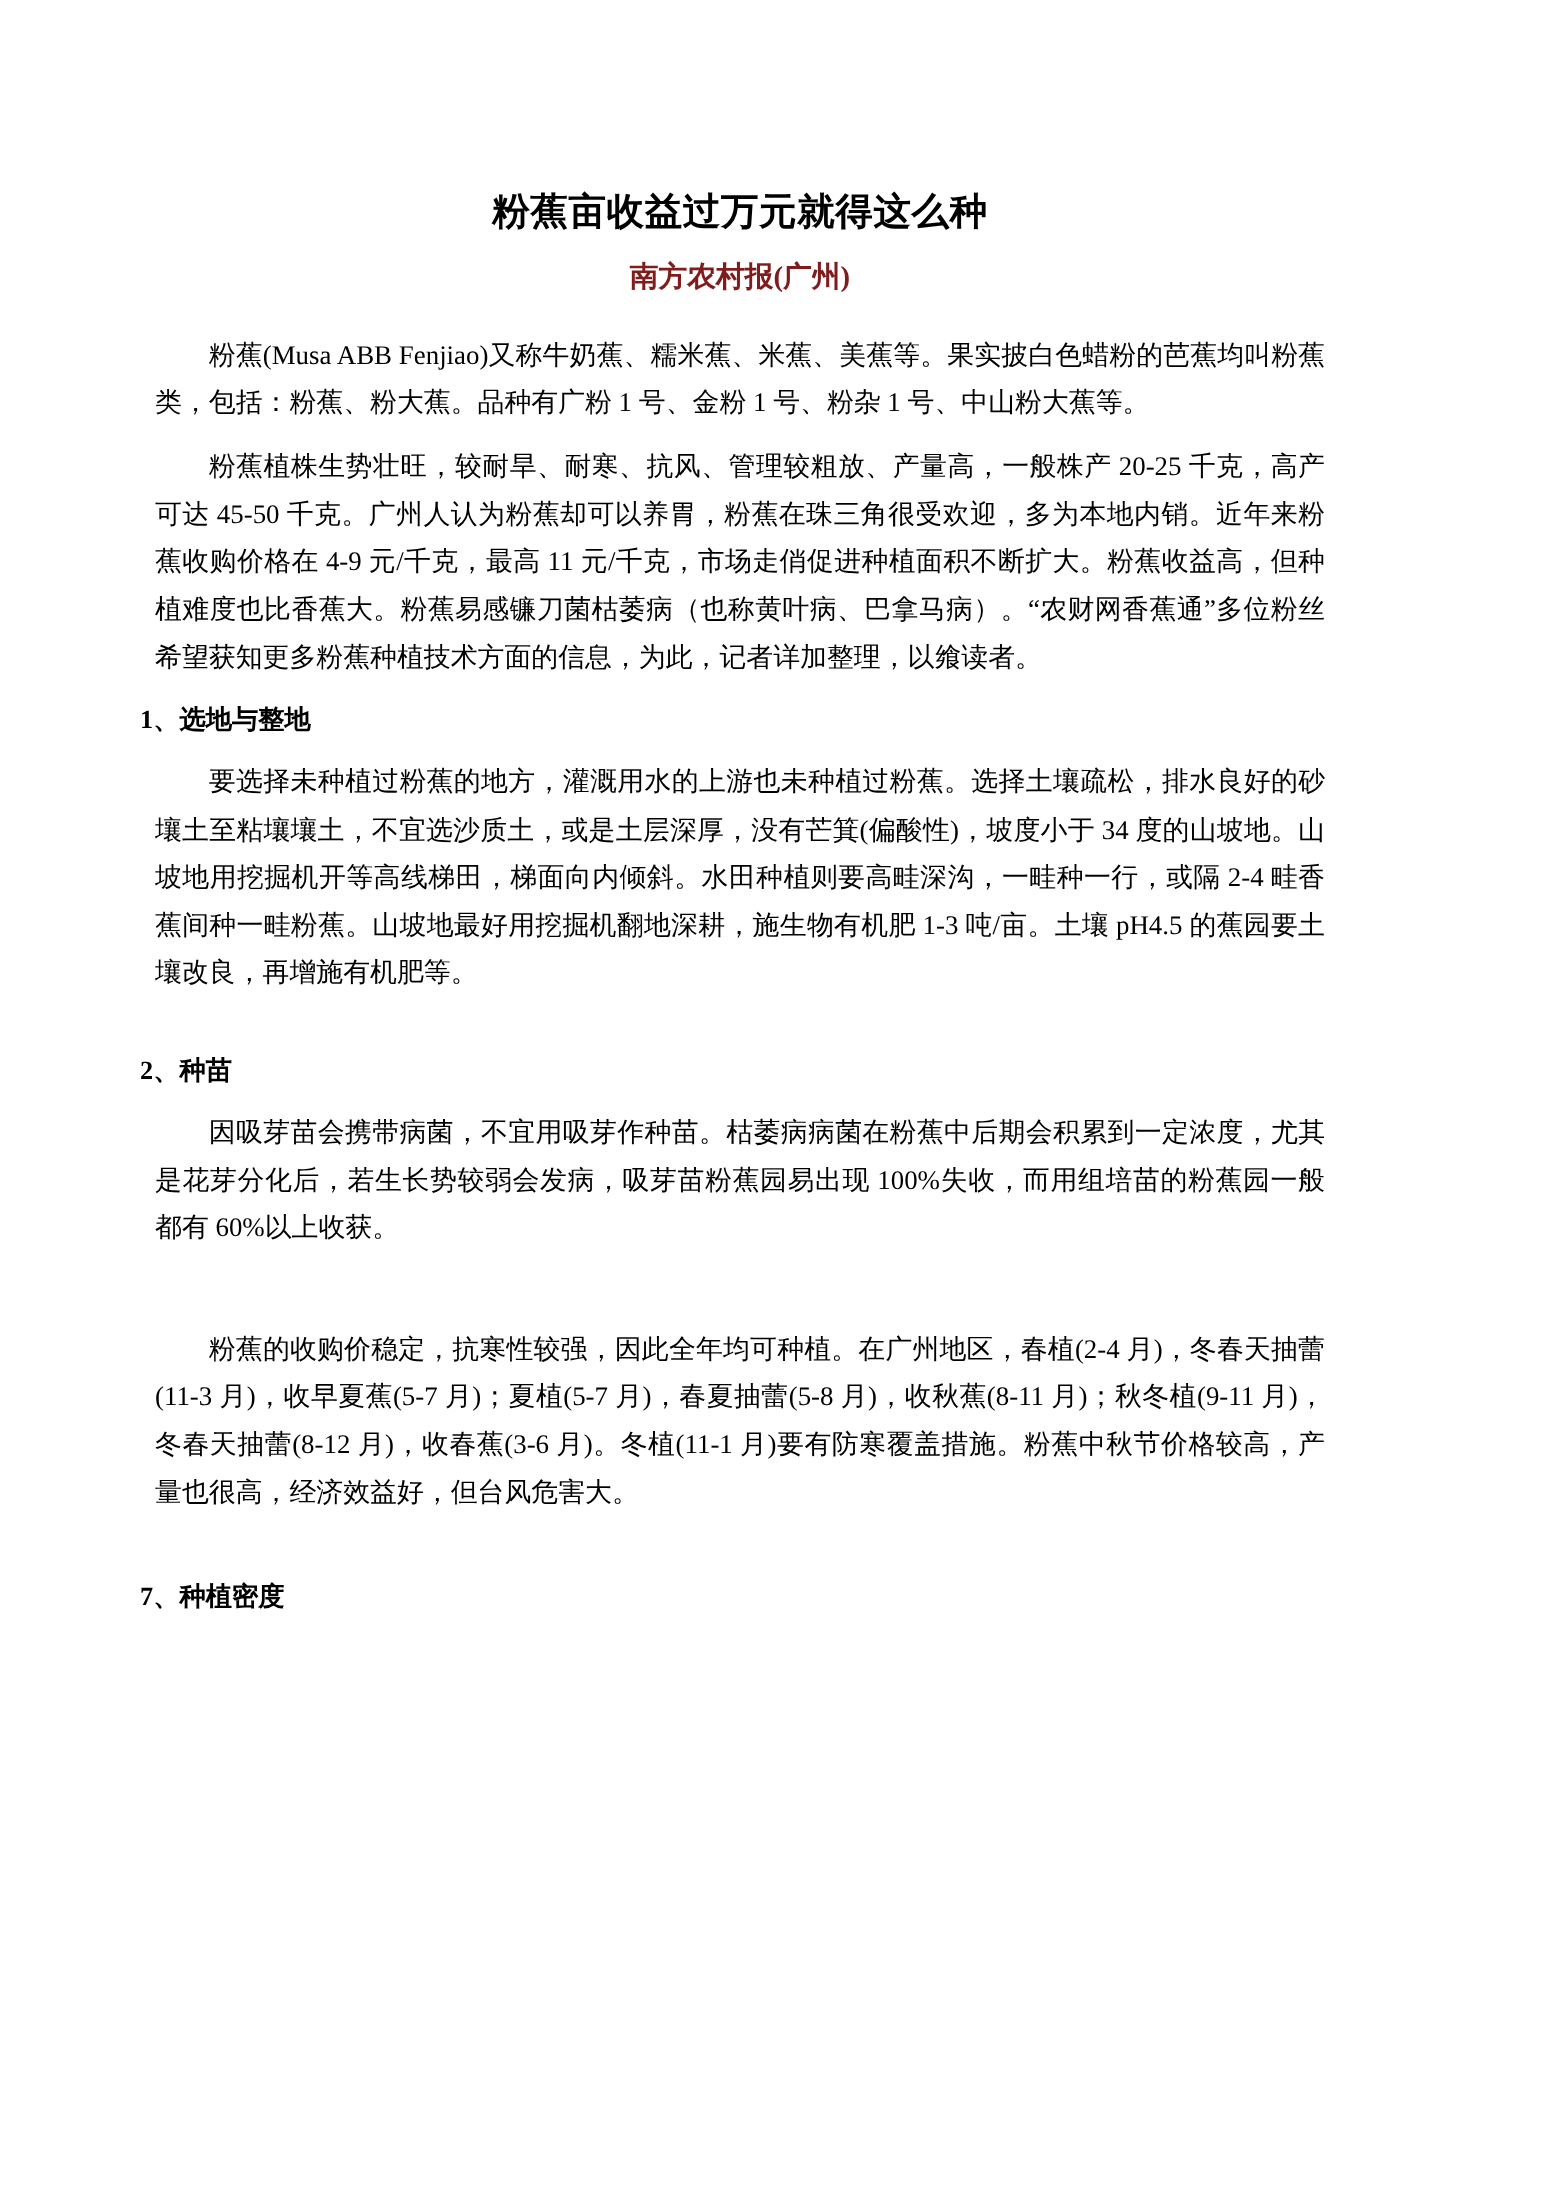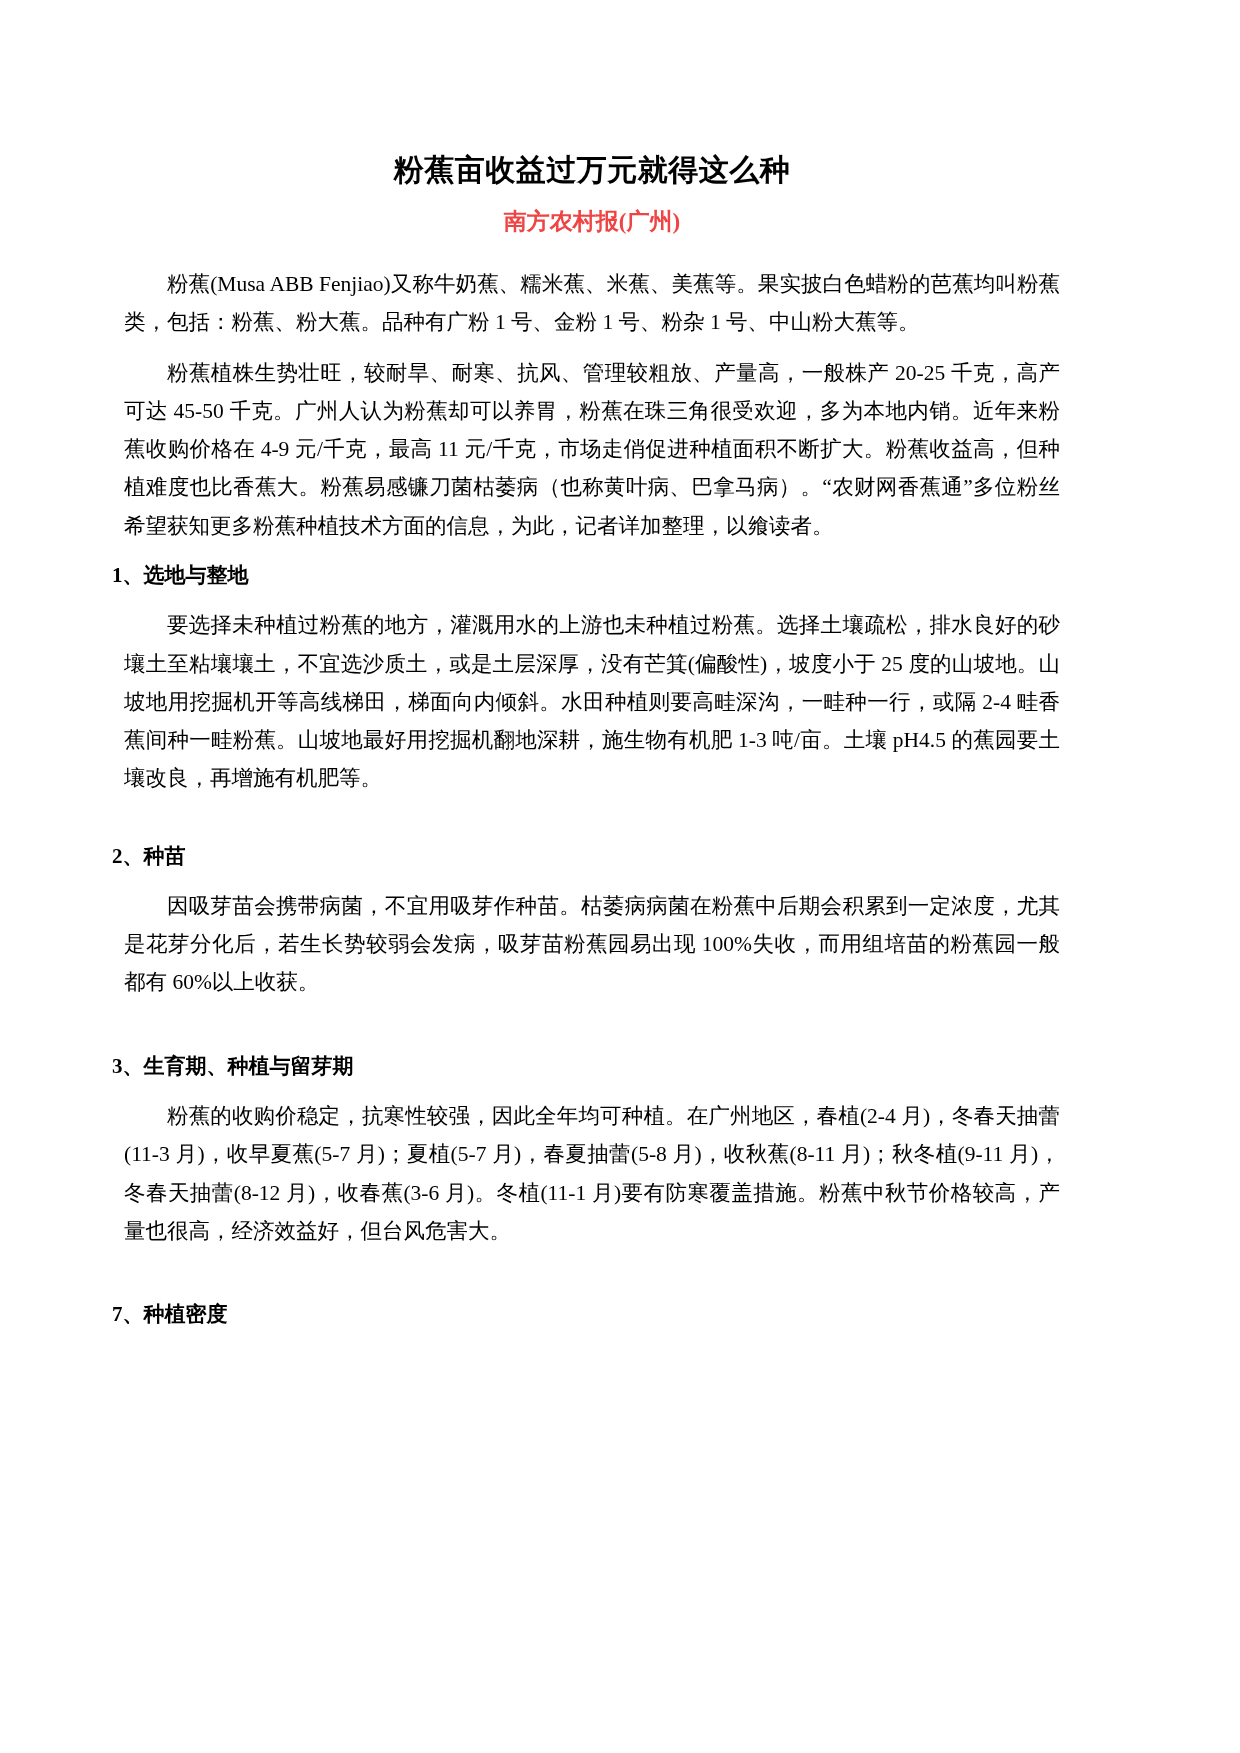--- a/index.html
+++ b/index.html
@@ -27,21 +27,21 @@
     font-weight: bold;
     text-align: center;
     line-height: 1.35;
     margin: 0 0 6px 0;
     letter-spacing: 0.5px;
   }
   .doc-subtitle {
     font-size: 23px;
     font-weight: bold;
     text-align: center;
-    color: #ef4444;
+    color: #7f1d1d;
     line-height: 1.5;
     margin: 14px 0 26px 0;
   }
   .body-text {
     font-size: 21.5px;
     line-height: 1.78;
     text-align: justify;
     text-justify: inter-ideograph;
     margin: 12px;
     text-indent: 2em;
@@ -66,32 +66,31 @@
   <h1 class="doc-title">粉蕉亩收益过万元就得这么种</h1>
 
   <div class="doc-subtitle">南方农村报(广州)</div>
 
   <p class="body-text">粉蕉(Musa ABB Fenjiao)又称牛奶蕉、糯米蕉、米蕉、美蕉等。果实披白色蜡粉的芭蕉均叫粉蕉类，包括：粉蕉、粉大蕉。品种有广粉 1 号、金粉 1 号、粉杂 1 号、中山粉大蕉等。</p>
 
   <p class="body-text">粉蕉植株生势壮旺，较耐旱、耐寒、抗风、管理较粗放、产量高，一般株产 20-25 千克，高产可达 45-50 千克。广州人认为粉蕉却可以养胃，粉蕉在珠三角很受欢迎，多为本地内销。近年来粉蕉收购价格在 4-9 元/千克，最高 11 元/千克，市场走俏促进种植面积不断扩大。粉蕉收益高，但种植难度也比香蕉大。粉蕉易感镰刀菌枯萎病（也称黄叶病、巴拿马病）。“农财网香蕉通”多位粉丝希望获知更多粉蕉种植技术方面的信息，为此，记者详加整理，以飨读者。</p>
 
   <h2 class="section-heading">1、选地与整地</h2>
 
-  <p class="body-text">要选择未种植过粉蕉的地方，灌溉用水的上游也未种植过粉蕉。选择土壤疏松，排水良好的砂壤土至粘壤壤土，不宜选沙质土，或是土层深厚，没有芒箕(偏酸性)，坡度小于 25 度的山坡地。山坡地用挖掘机开等高线梯田，梯面向内倾斜。水田种植则要高畦深沟，一畦种一行，或隔 2-4 畦香蕉间种一畦粉蕉。山坡地最好用挖掘机翻地深耕，施生物有机肥 1-3 吨/亩。土壤 pH4.5 的蕉园要土壤改良，再增施有机肥等。</p>
+  <p class="body-text">要选择未种植过粉蕉的地方，灌溉用水的上游也未种植过粉蕉。选择土壤疏松，排水良好的砂壤土至粘壤壤土，不宜选沙质土，或是土层深厚，没有芒箕(偏酸性)，坡度小于 34 度的山坡地。山坡地用挖掘机开等高线梯田，梯面向内倾斜。水田种植则要高畦深沟，一畦种一行，或隔 2-4 畦香蕉间种一畦粉蕉。山坡地最好用挖掘机翻地深耕，施生物有机肥 1-3 吨/亩。土壤 pH4.5 的蕉园要土壤改良，再增施有机肥等。</p>
 
   <div class="gap-block"></div>
 
   <h2 class="section-heading">2、种苗</h2>
 
   <p class="body-text">因吸芽苗会携带病菌，不宜用吸芽作种苗。枯萎病病菌在粉蕉中后期会积累到一定浓度，尤其是花芽分化后，若生长势较弱会发病，吸芽苗粉蕉园易出现 100%失收，而用组培苗的粉蕉园一般都有 60%以上收获。</p>
 
 
   <div class="gap-block-lg"></div>
 
-  <h2 class="section-heading">3、生育期、种植与留芽期</h2>
 
 
   <p class="body-text">粉蕉的收购价稳定，抗寒性较强，因此全年均可种植。在广州地区，春植(2-4 月)，冬春天抽蕾(11-3 月)，收早夏蕉(5-7 月)；夏植(5-7 月)，春夏抽蕾(5-8 月)，收秋蕉(8-11 月)；秋冬植(9-11 月)，冬春天抽蕾(8-12 月)，收春蕉(3-6 月)。冬植(11-1 月)要有防寒覆盖措施。粉蕉中秋节价格较高，产量也很高，经济效益好，但台风危害大。</p>
 
   <div class="gap-block-lg"></div>
 
   <h2 class="section-heading">7、种植密度</h2>
 
 </div>
 

